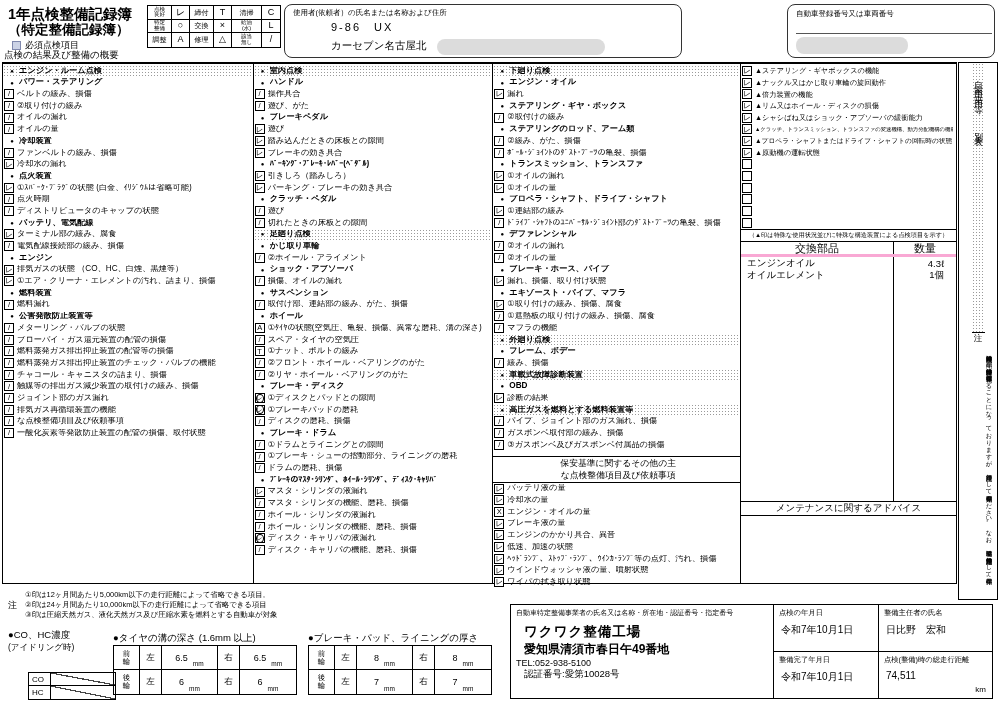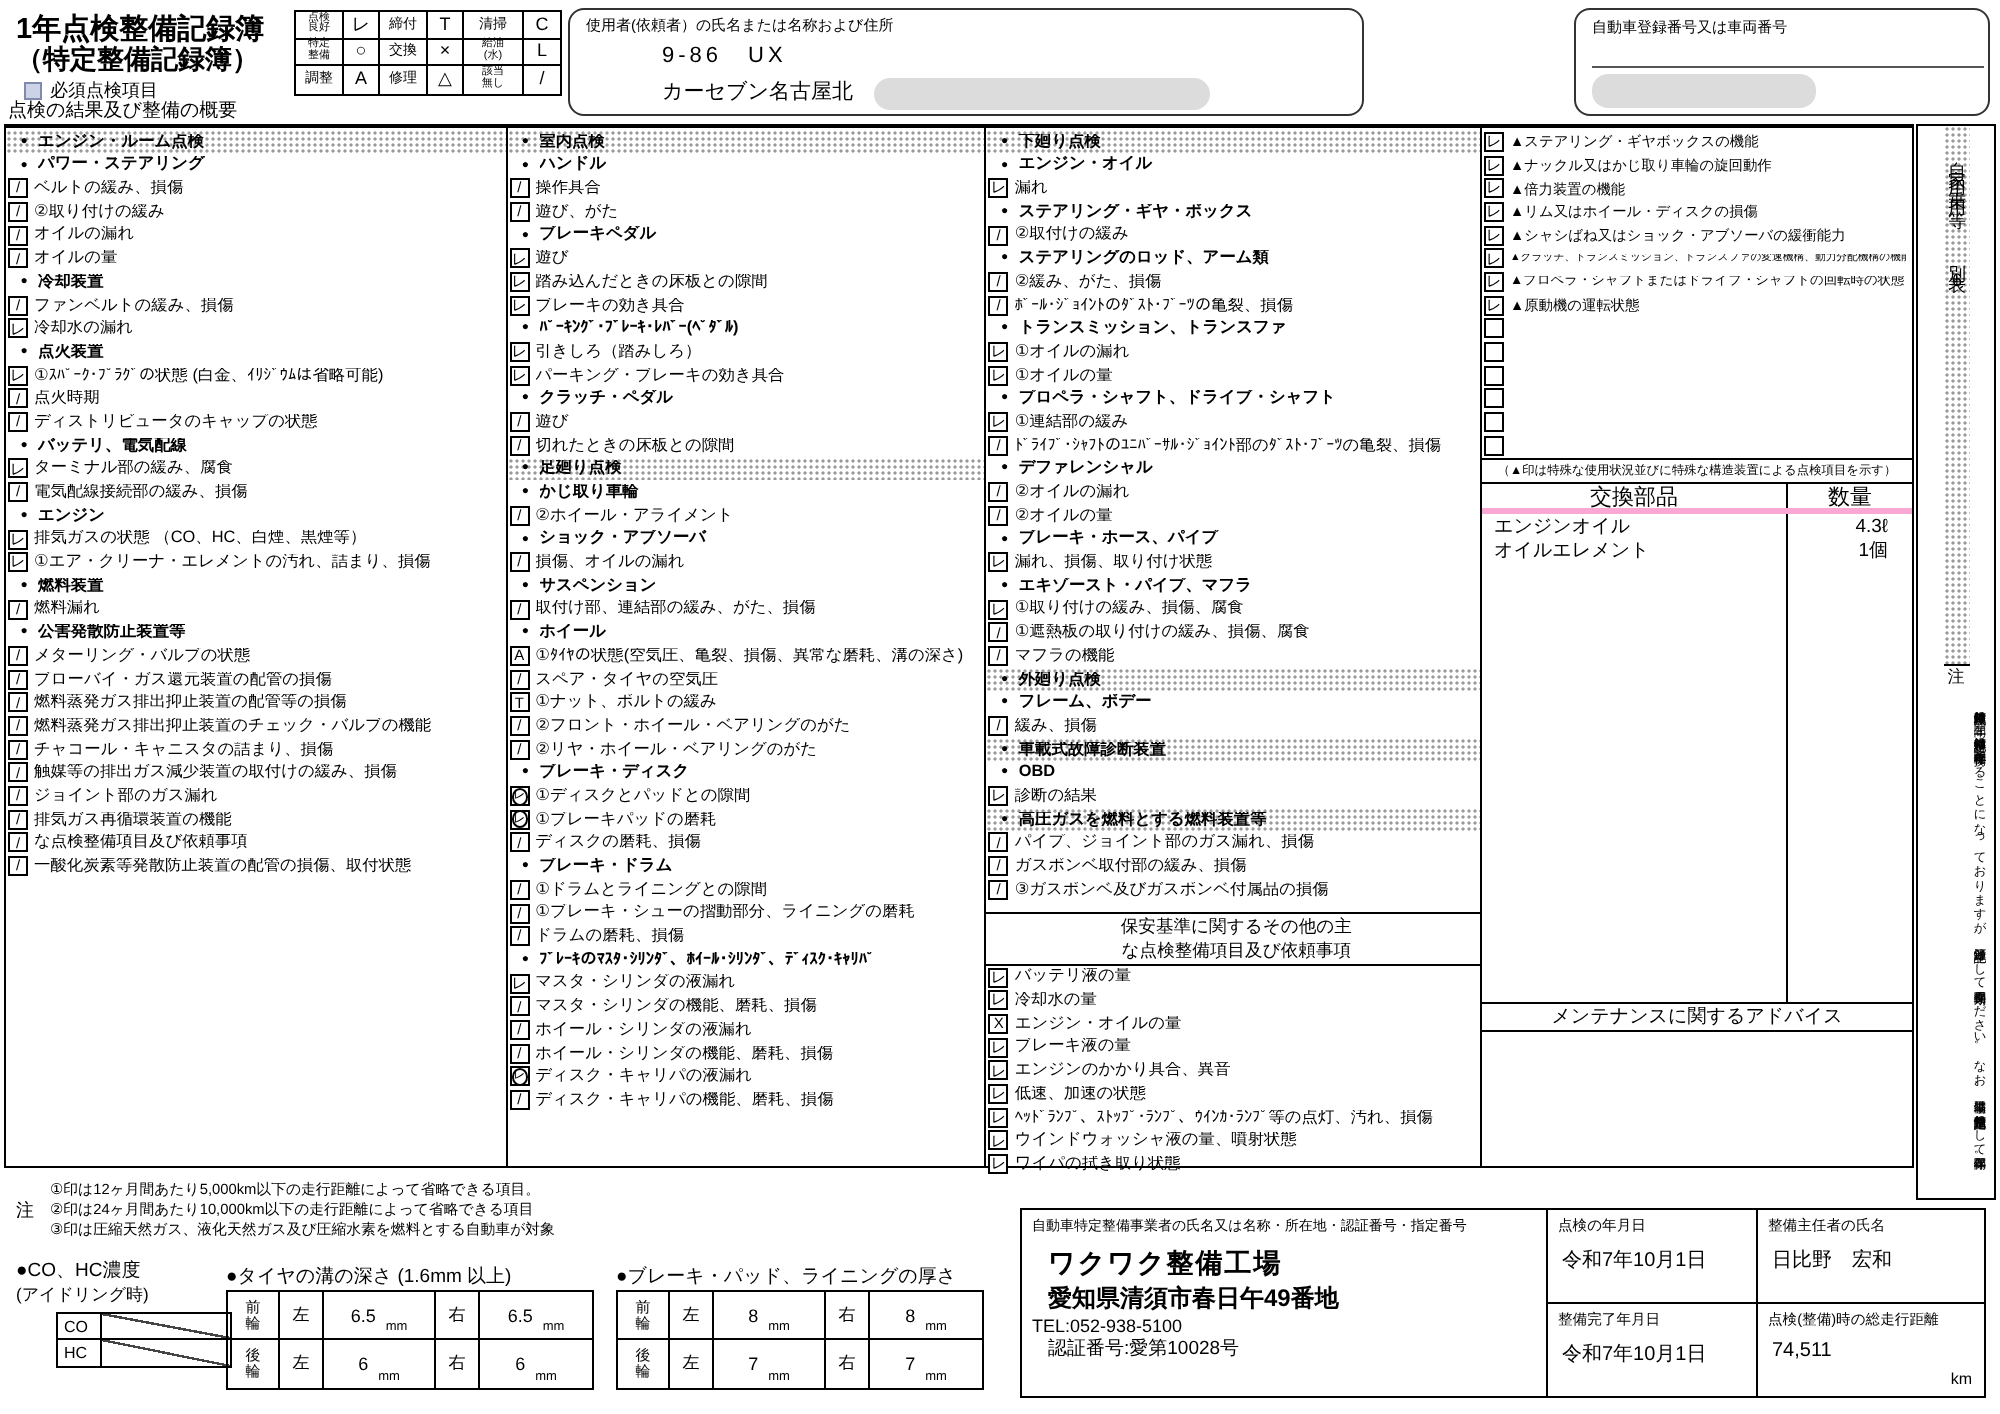--- a/index.html
+++ b/index.html
@@ -76,21 +76,21 @@
   .notes-label{font-size:9px;margin-top:9px;}
   .note-lines{margin-left:8px;}
   .note-lines div{font-size:7.4px;line-height:10px;white-space:nowrap;}
   
   .mtitle{font-size:9.5px;white-space:nowrap;}
   .msub{font-size:8.5px;}
   .mtable{border:1px solid #000;display:grid;}
   .mtable>div{border-right:1px solid #000;border-bottom:1px solid #000;display:flex;align-items:center;justify-content:center;}
   .mtable>div.lastcol{border-right:none;} .mtable>div.lastrow{border-bottom:none;}
   .tire{grid-template-columns:26px 22px 56px 22px 56px;grid-auto-rows:24px;}
-  .cotab{grid-template-columns:22px 64px;grid-auto-rows:13px;}
+  .cotab{grid-template-columns:22px 64px;grid-auto-rows:13px;margin-top:16px;}
   .axle{font-size:7.5px;line-height:8px;white-space:pre-line;text-align:center;}
   .dirlab{font-size:8.5px;}
   .mval{font-size:9px;}
   .munit{font-size:6.5px;align-self:flex-end;margin-left:5px;margin-bottom:2px;}
   .colabel{font-size:8px;justify-content:flex-start !important;padding-left:3px;}
   .diag{background:linear-gradient(to top right,transparent calc(50% - 0.6px),#444 calc(50% - 0.6px) calc(50% + 0.6px),transparent calc(50% + 0.6px));}
   
   .shop{left:510px;top:604px;width:483px;height:95px;border:1.5px solid #000;display:flex;}
   .shop-left{width:263px;border-right:1px solid #000;position:relative;padding:3px 5px;}
   .shop-label{font-size:7px;white-space:nowrap;}

